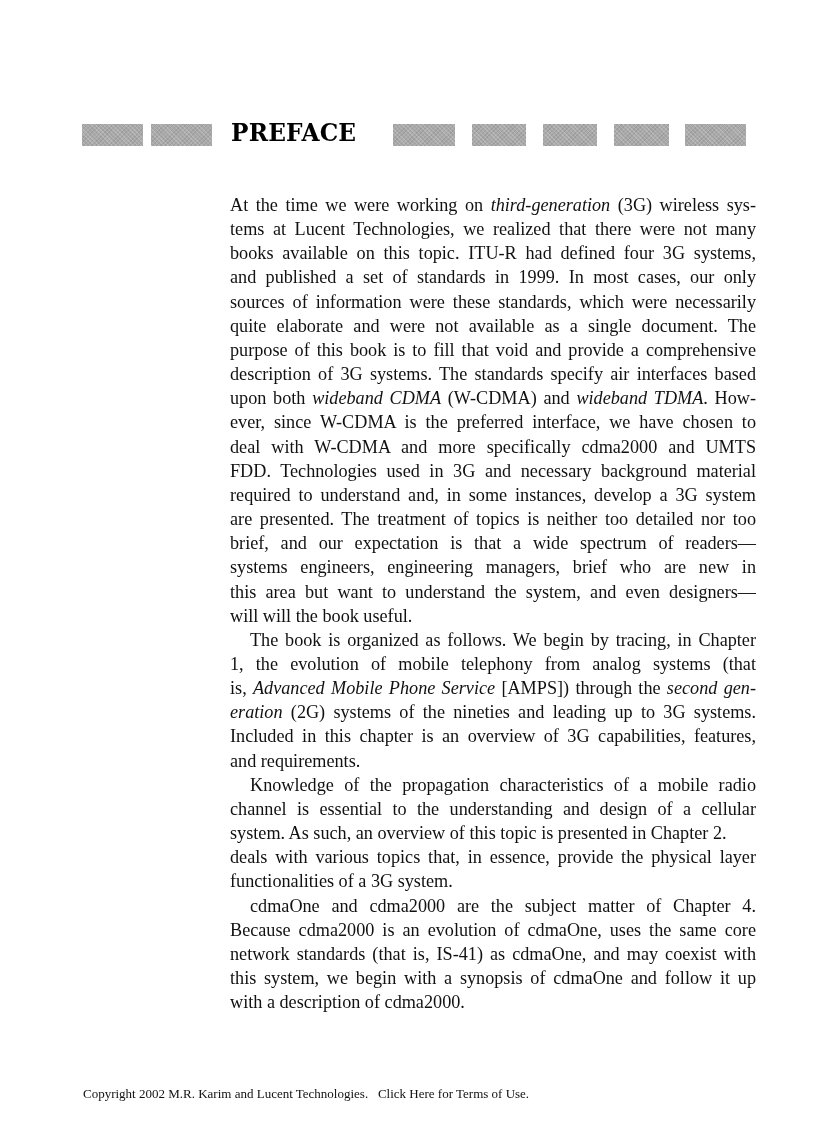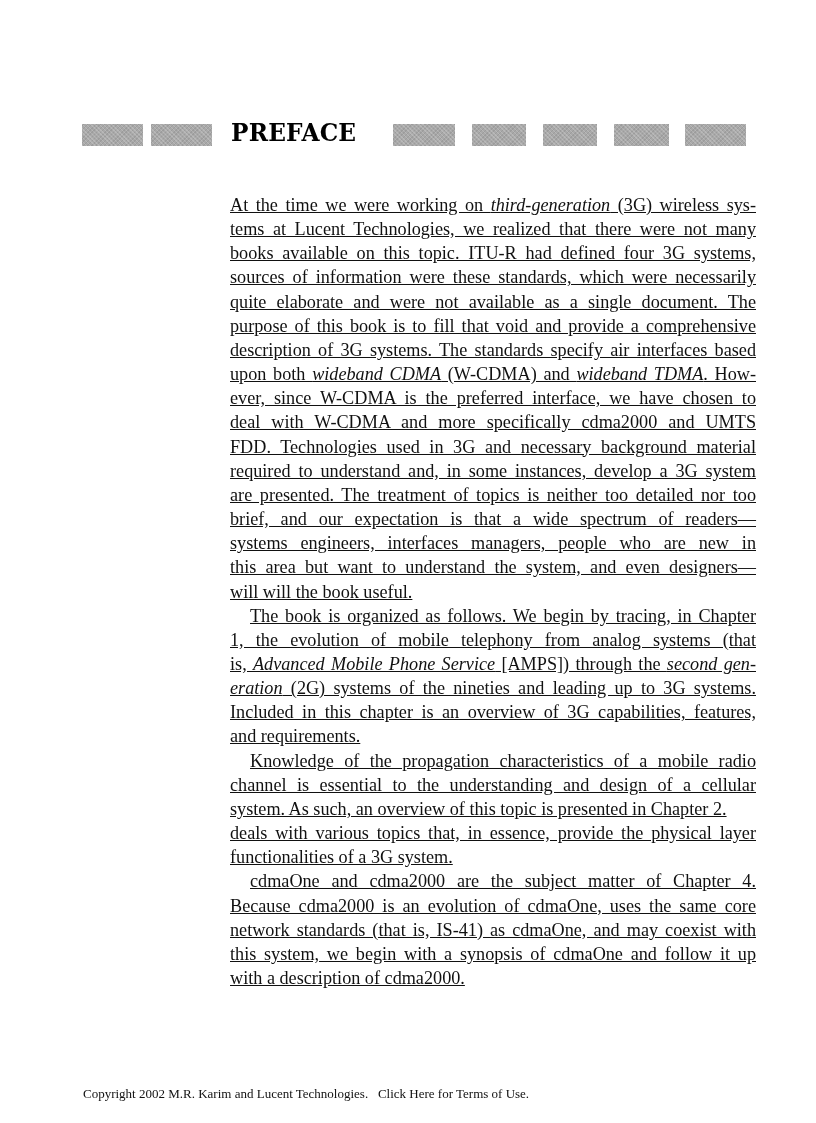--- a/index.html
+++ b/index.html
@@ -15,21 +15,21 @@
   .title {
     position: absolute; left: 231px; top: 116px;
     font-family: "DejaVu Serif", serif; font-weight: bold;
     font-size: 25px; line-height: 34px; color: #000;
     letter-spacing: 0.2px;
     transform: scaleX(0.93); transform-origin: left top;
   }
   .body {
     position: absolute; left: 230px; top: 193px; width: 526px;
     font-family: "Liberation Serif", serif; font-size: 18.2px; line-height: 24.15px;
-    color: #111; text-align: justify; hyphens: none; text-decoration: underline;
+    color: #111; text-align: justify; hyphens: none;
   }
   .body p { margin: 0; }
   .body .line { display: block; text-align: justify; text-align-last: justify; white-space: nowrap; }
   .body .line.last { text-align-last: left; }
   .body i { font-style: italic; }
   .footer {
     position: absolute; left: 83px; top: 1082px; width: 640px;
     font-family: "Liberation Serif", serif; font-size: 13px; line-height: 24px; color: #111;
     white-space: pre;
   }
@@ -47,32 +47,33 @@
   <div class="bar" style="left:472px;width:54px;"></div>
   <div class="bar" style="left:543px;width:54px;"></div>
   <div class="bar" style="left:614px;width:55px;"></div>
   <div class="bar" style="left:685px;width:61px;"></div>
 
   <div class="body" id="body-text">
       <p>
         <span class="line"><span>At the time we were working on </span><i>third-generation</i><span> (3G) wireless sys-</span></span>
         <span class="line"><span>tems at Lucent Technologies, we realized that there were not many</span></span>
         <span class="line"><span>books available on this topic. ITU-R had defined four 3G systems,</span></span>
+        <span class="line"><span>and published a set of standards in 1999. In most cases, our only</span></span>
         <span class="line"><span>sources of information were these standards, which were necessarily</span></span>
         <span class="line"><span>quite elaborate and were not available as a single document. The</span></span>
         <span class="line"><span>purpose of this book is to fill that void and provide a comprehensive</span></span>
         <span class="line"><span>description of 3G systems. The standards specify air interfaces based</span></span>
         <span class="line"><span>upon both </span><i>wideband CDMA</i><span> (W-CDMA) and </span><i>wideband TDMA</i><span>. How-</span></span>
         <span class="line"><span>ever, since W-CDMA is the preferred interface, we have chosen to</span></span>
         <span class="line"><span>deal with W-CDMA and more specifically cdma2000 and UMTS</span></span>
         <span class="line"><span>FDD. Technologies used in 3G and necessary background material</span></span>
         <span class="line"><span>required to understand and, in some instances, develop a 3G system</span></span>
         <span class="line"><span>are presented. The treatment of topics is neither too detailed nor too</span></span>
         <span class="line"><span>brief, and our expectation is that a wide spectrum of readers—</span></span>
-        <span class="line"><span>systems engineers, interfaces managers, people who are new in</span></span>
+        <span class="line"><span>systems engineers, engineering managers, brief who are new in</span></span>
         <span class="line"><span>this area but want to understand the system, and even designers—</span></span>
         <span class="line last"><span>will will the book useful.</span></span>
       </p>
       <p>
         <span class="line" style="padding-left: 20px;"><span>The book is organized as follows. We begin by tracing, in Chapter</span></span>
         <span class="line"><span>1, the evolution of mobile telephony from analog systems (that</span></span>
         <span class="line"><span>is, </span><i>Advanced Mobile Phone Service</i><span> [AMPS]) through the </span><i>second gen-</i></span>
         <span class="line"><i>eration</i><span> (2G) systems of the nineties and leading up to 3G systems.</span></span>
         <span class="line"><span>Included in this chapter is an overview of 3G capabilities, features,</span></span>
         <span class="line last"><span>and requirements.</span></span>

